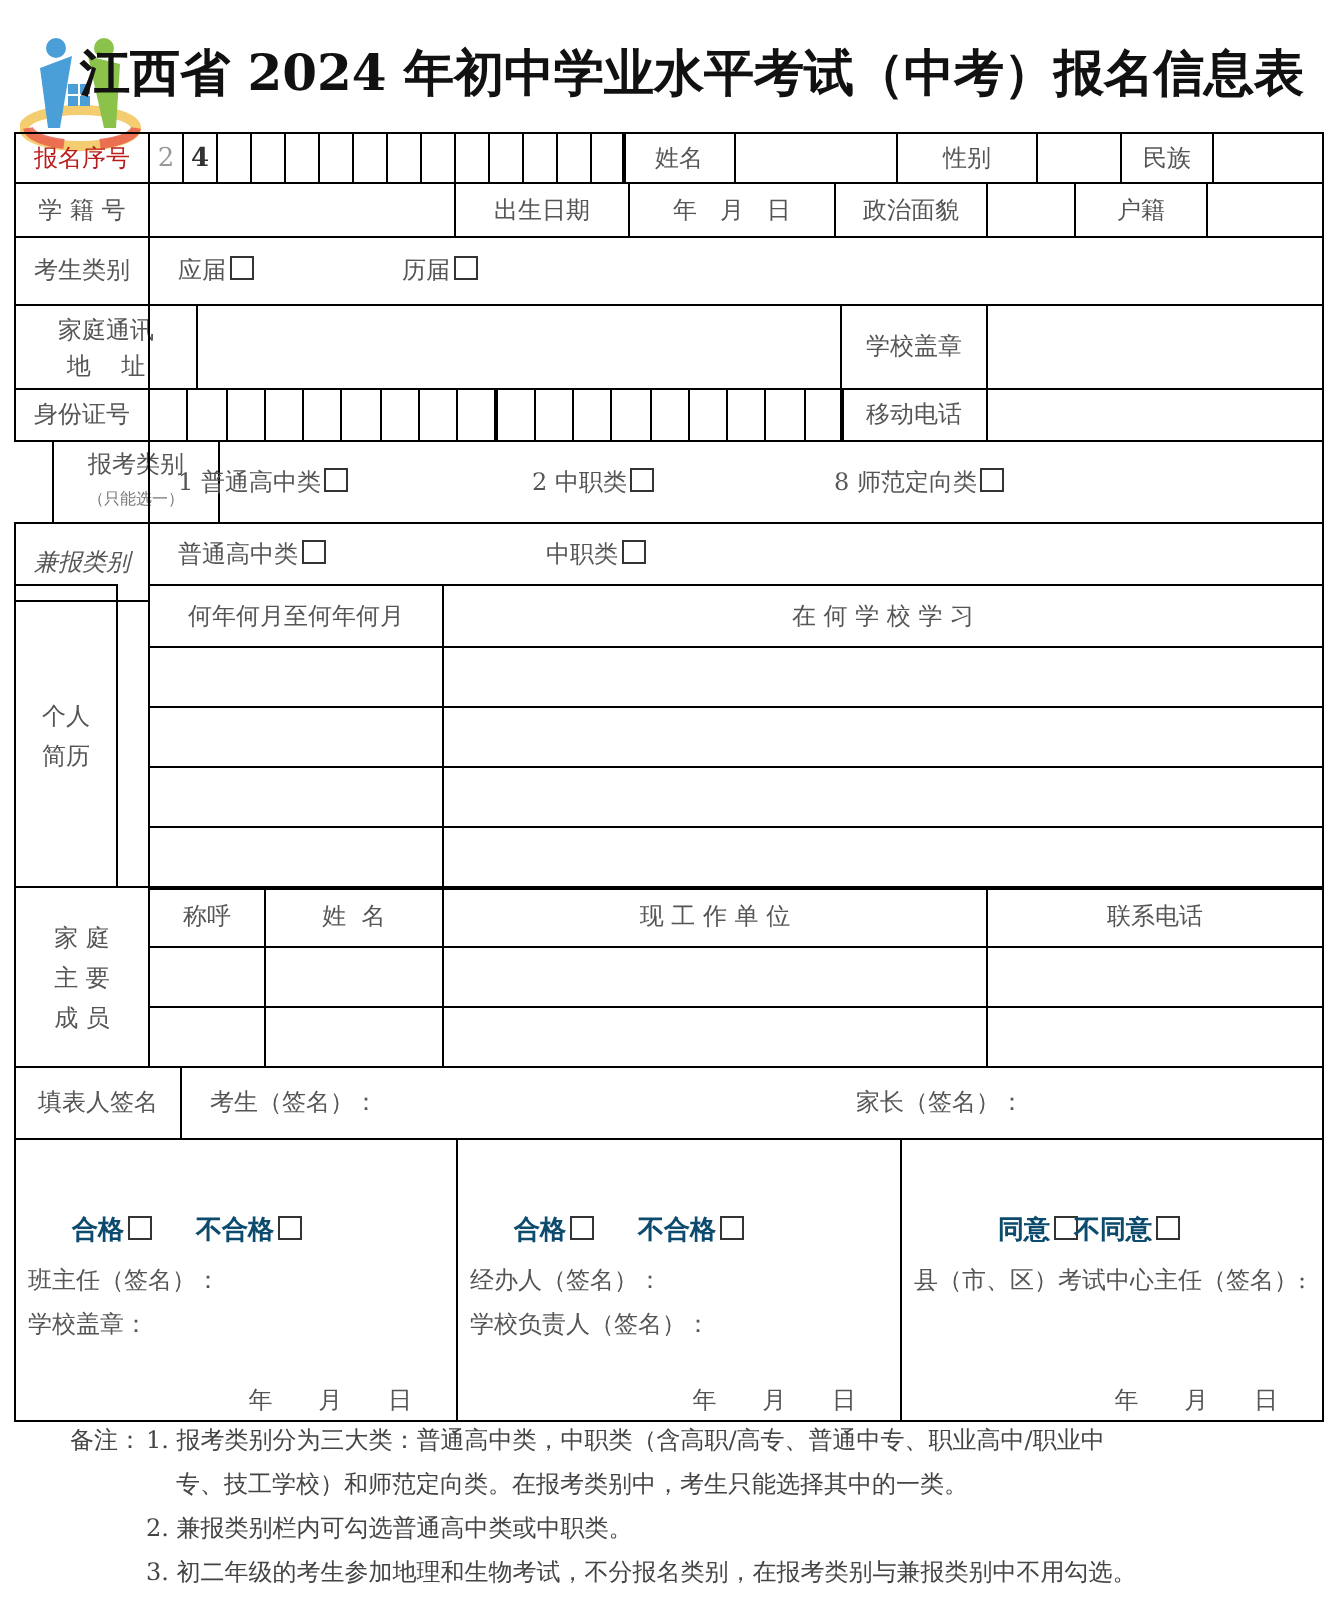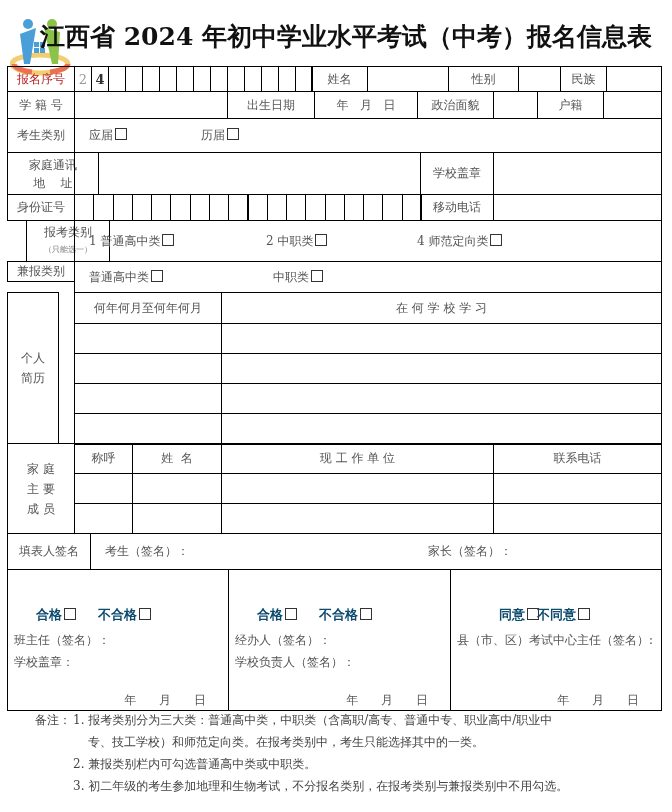--- a/index.html
+++ b/index.html
@@ -114,24 +114,24 @@
 <div class="cell c" style="left:420px;top:194px;width:74px;height:27px;">移动电话</div>
 <div class="cell l" style="left:493px;top:194px;width:169px;height:27px;"></div>
 
 <div class="cell c vlabel" style="left:7px;top:220px;width:84px;height:42px;line-height:18px;margin-left:19px;">
   <span>报考类别</span>
   <span class="small">（只能选一）</span>
 </div>
 <div class="cell" style="left:74px;top:220px;width:588px;height:42px;">
   <span style="position:absolute;left:14px;"><span>1 普通高中类</span><span class="box"></span></span>
   <span style="position:absolute;left:191px;"><span>2 中职类</span><span class="box"></span></span>
-  <span style="position:absolute;left:342px;"><span>4 师范定向类</span><span class="box"></span></span>
-</div>
-
-<div class="cell c" style="left:7px;top:261px;width:68px;height:21px;">兼报类别</div>
+  <span style="position:absolute;left:342px;"><span>8 师范定向类</span><span class="box"></span></span>
+</div>
+
+<div class="cell c" style="left:7px;top:261px;width:68px;height:40px;font-style:italic;">兼报类别</div>
 <div class="cell" style="left:74px;top:261px;width:588px;height:32px;padding-left:32px;">
   <span style="position:absolute;left:14px;"><span>普通高中类</span><span class="box"></span></span>
   <span style="position:absolute;left:198px;"><span>中职类</span><span class="box"></span></span>
 </div>
 
 <div class="cell c vlabel" style="left:7px;top:292px;width:52px;height:152px;line-height:20px;">
   <span>个人</span>
   <span>简历</span>
 </div>
 <div class="cell c" style="left:74px;top:292px;width:148px;height:32px;">何年何月至何年何月</div>

